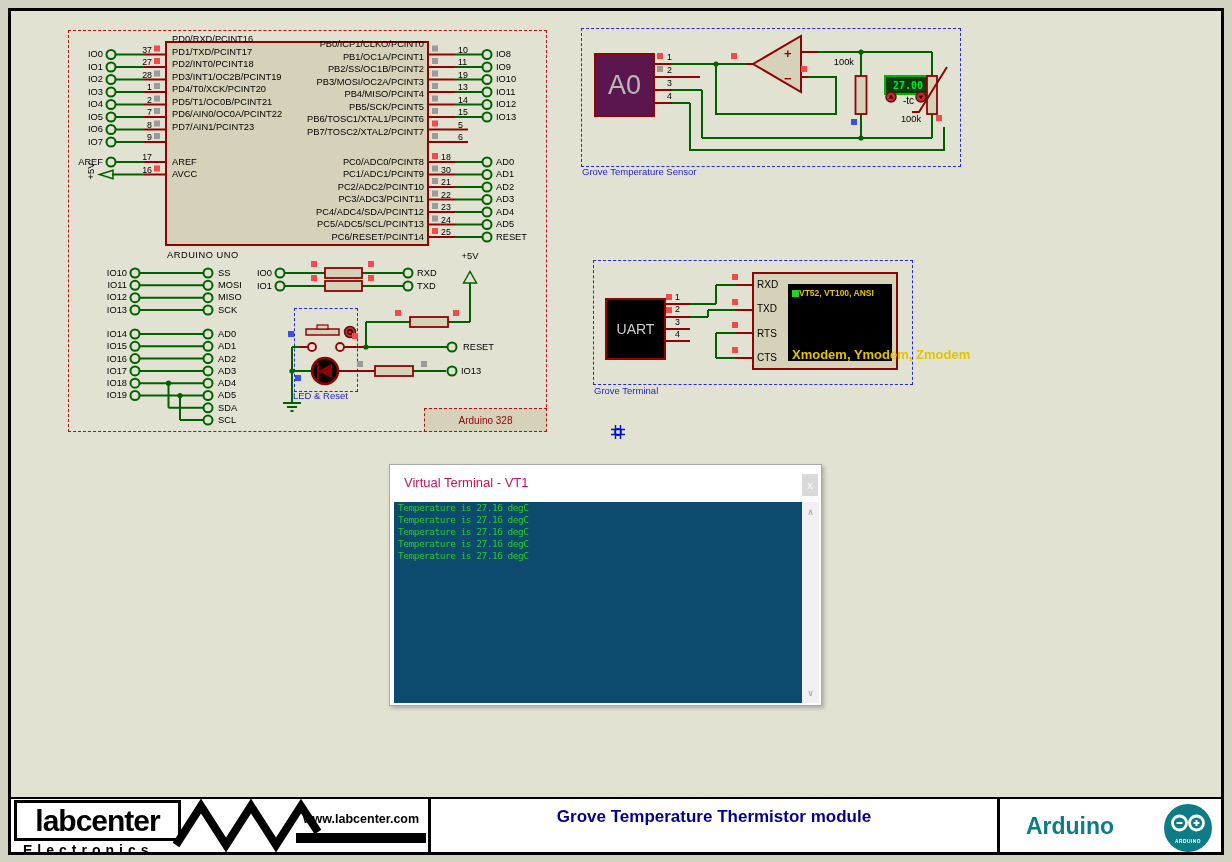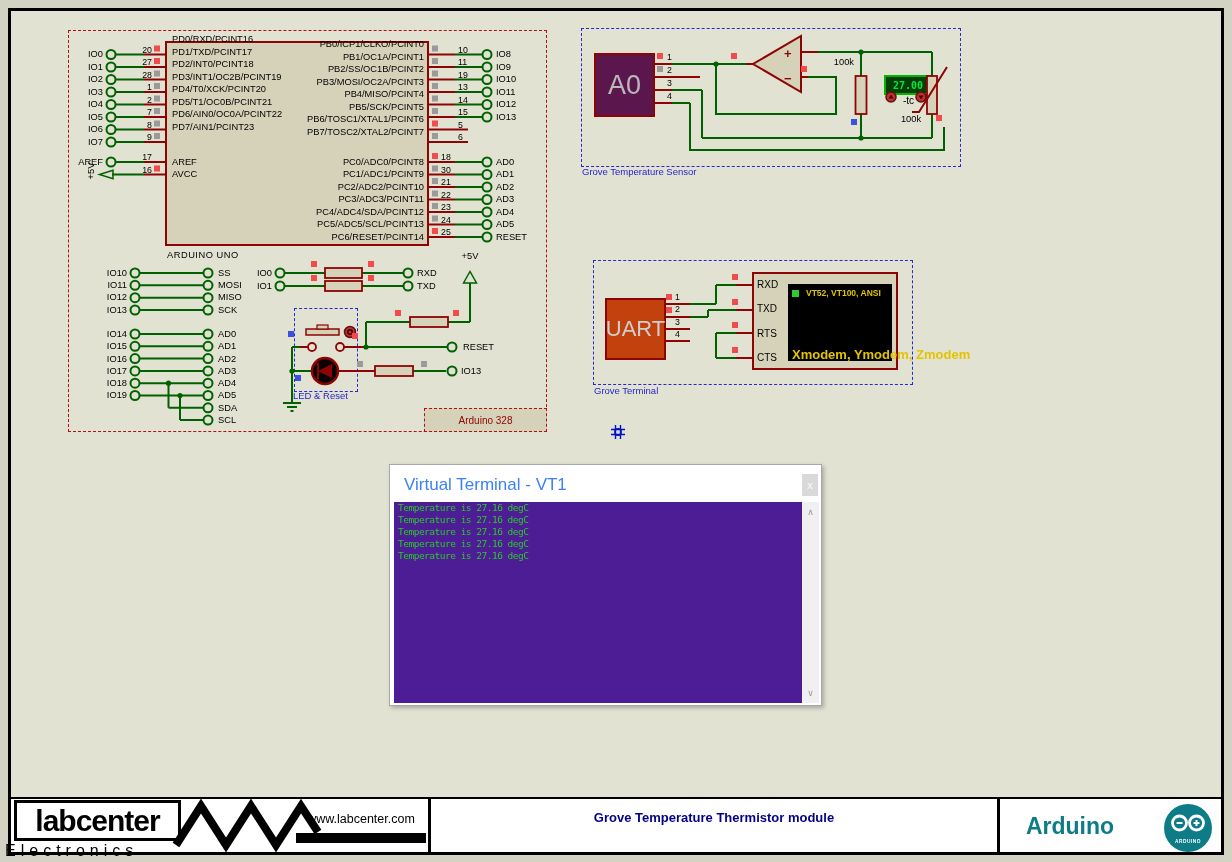--- a/index.html
+++ b/index.html
@@ -13,41 +13,41 @@
   .txt{position:absolute;z-index:4;font-size:9.3px;color:#000;white-space:nowrap}
   .col{position:absolute;z-index:4;font-size:9.3px;color:#000;white-space:nowrap}
   .col>div{height:12.5px;line-height:12.5px}
   .l123>div{height:12.33px;line-height:12.33px}
   .l130>div{height:13px;line-height:13px}
   .l245>div{height:24.5px;line-height:24.5px}
   .num{font-size:8.8px}
   .ra{text-align:right}
   .blue{color:#2424cc;font-weight:normal;font-size:9.5px}
   #a0box{left:594px;top:53px;width:61px;height:64px;background:#5c164e;border:2px solid #8e0404;display:flex;align-items:center;justify-content:center;color:#b9b9b9;font-size:27px}
-  #uartbox{left:605px;top:298px;width:61px;height:62px;background:#c2410c;border:2px solid #8e0404;display:flex;align-items:center;justify-content:center;color:#cfcfcf;font-size:22px}
+  #uartbox{left:605px;top:298px;width:61px;height:62px;background:#000000;border:2px solid #8e0404;display:flex;align-items:center;justify-content:center;color:#cfcfcf;font-size:14px}
   #vtcomp{left:752px;top:272px;width:146px;height:98px;background:#d5d2b9;border:2px solid #8e0404}
   #vtscreen{left:788px;top:284px;width:104px;height:77px;background:#000;z-index:2}
   #thermdisp{left:884px;top:75px;width:44px;height:16px;background:#063f06;border:2px solid #00b400;display:flex;align-items:center;justify-content:center;color:#00e53e;font-family:"DejaVu Sans Mono",monospace;font-size:10px;font-weight:bold;z-index:2}
   #tag328{left:424px;top:408px;width:121px;height:22px;background:#d5d2b9;border:1px dashed #b01010;display:flex;align-items:center;justify-content:center;color:#8e0404;font-size:10px;z-index:2}
   .scrtx{position:absolute;color:#e2c400;font-weight:bold;z-index:4}
   
   #vtwin{left:389px;top:464px;width:433px;height:242px;background:#fff;border:1px solid #a8a8a8;box-shadow:2px 2px 4px rgba(0,0,0,.25);z-index:6;box-sizing:border-box}
-  #vttitle{position:absolute;left:14px;top:10px;font-size:17px;color:#3b82f6}
+  #vttitle{position:absolute;left:14px;top:10px;font-size:13px;color:#be185d}
   #vtclose{position:absolute;left:412px;top:9px;width:16px;height:22px;background:#d9d9d9;color:#f2f2f2;font-size:11px;font-weight:bold;display:flex;align-items:center;justify-content:center}
-  #vtblack{position:absolute;left:4px;top:37px;width:408px;height:201px;background:#4c1d95;overflow:hidden}
+  #vtblack{position:absolute;left:4px;top:37px;width:408px;height:201px;background:#0c4a6e;overflow:hidden}
   #vtblack>div{height:12px;line-height:12px;color:#2bc82b;font-family:"DejaVu Sans Mono",monospace;font-size:9.5px;letter-spacing:-0.5px;padding-left:4px}
   #vtscroll{position:absolute;left:412px;top:37px;width:17px;height:201px;background:#f0f0f0}
   .scarr{position:absolute;left:0;width:17px;text-align:center;color:#9a9a9a;font-size:9px}
   
   .fcell{position:absolute;background:#fff;z-index:2}
   .fdiv{position:absolute;background:#000;z-index:4}
   #brandbox{position:absolute;left:14px;top:800px;width:167px;height:41px;border:3px solid #000;box-sizing:border-box;display:flex;align-items:center;justify-content:center;z-index:4;font-size:30px;font-weight:800;letter-spacing:-1px;color:#000}
-  #weburl{position:absolute;left:296px;top:812px;width:130px;text-align:center;font-size:12.5px;font-weight:normal;z-index:4}
-  #electronics{position:absolute;left:5px;top:842px;font-size:16px;font-weight:normal;letter-spacing:5px;z-index:4}
-  #doctitle{position:absolute;left:431px;top:797px;width:566px;height:40px;display:flex;align-items:center;justify-content:center;font-size:13px;font-weight:bold;color:#00008b;z-index:4}
+  #weburl{position:absolute;left:296px;top:812px;width:130px;text-align:center;font-size:12.5px;font-weight:bold;z-index:4}
+  #electronics{position:absolute;left:23px;top:842px;font-size:14px;font-weight:bold;letter-spacing:5px;z-index:4}
+  #doctitle{position:absolute;left:431px;top:797px;width:566px;height:40px;display:flex;align-items:center;justify-content:center;font-size:17px;font-weight:bold;color:#00008b;z-index:4}
   #client{position:absolute;left:1005px;top:810px;width:130px;height:32px;display:flex;align-items:center;justify-content:center;font-size:23px;font-weight:bold;color:#0e7c86;z-index:4}
   .sqr{fill:#f24b4b}.sqg{fill:#9a9a9a}.sqb{fill:#3c50e0}
 </style>
 </head>
 <body>
 
 <div id="sheet" class="abs"></div>
 
 <div class="abs dash-red" style="left:68px;top:30px;width:477px;height:400px"></div>
 <div class="abs dash-blue" style="left:581px;top:28px;width:378px;height:137px"></div>
@@ -297,21 +297,21 @@
     <div>PC0/ADC0/PCINT8</div>
     <div>PC1/ADC1/PCINT9</div>
     <div>PC2/ADC2/PCINT10</div>
     <div>PC3/ADC3/PCINT11</div>
     <div>PC4/ADC4/SDA/PCINT12</div>
     <div>PC5/ADC5/SCL/PCINT13</div>
     <div>PC6/RESET/PCINT14</div>
   </div>
 
 <div class="col ra num" style="left:114px;top:43.5px;width:38px">
-    <div>20</div>
+    <div>37</div>
     <div>27</div>
     <div>28</div>
     <div>1</div>
     <div>2</div>
     <div>7</div>
     <div>8</div>
     <div>9</div>
   </div>
 <div class="col ra num" style="left:114px;top:151px;width:38px">
   <div>17</div>
@@ -432,21 +432,21 @@
     <div class="num">2</div>
     <div class="num">3</div>
     <div class="num">4</div>
   </div>
 <div class="col l245" style="left:757px;top:272.75px;font-size:10px">
     <div>RXD</div>
     <div>TXD</div>
     <div>RTS</div>
     <div>CTS</div>
   </div>
-<div class="abs" style="left:792px;top:288px;z-index:4;display:flex;align-items:center;gap:7px">
+<div class="abs" style="left:792px;top:288px;z-index:4;display:flex;align-items:center;">
   <span style="width:7px;height:7px;background:#2ecc2e;display:inline-block"></span>
   <span class="scrtx" style="position:static;font-size:8.5px">VT52, VT100, ANSI</span>
 </div>
 <div class="scrtx" style="left:792px;top:347px;font-size:13px">Xmodem, Ymodem, Zmodem</div>
 <div class="txt blue" style="left:594px;top:385px">Grove Terminal</div>
 
 <div class="abs" id="vtwin">
   <div id="vttitle">Virtual Terminal - VT1</div>
   <div id="vtclose">x</div>
   <div id="vtblack">

